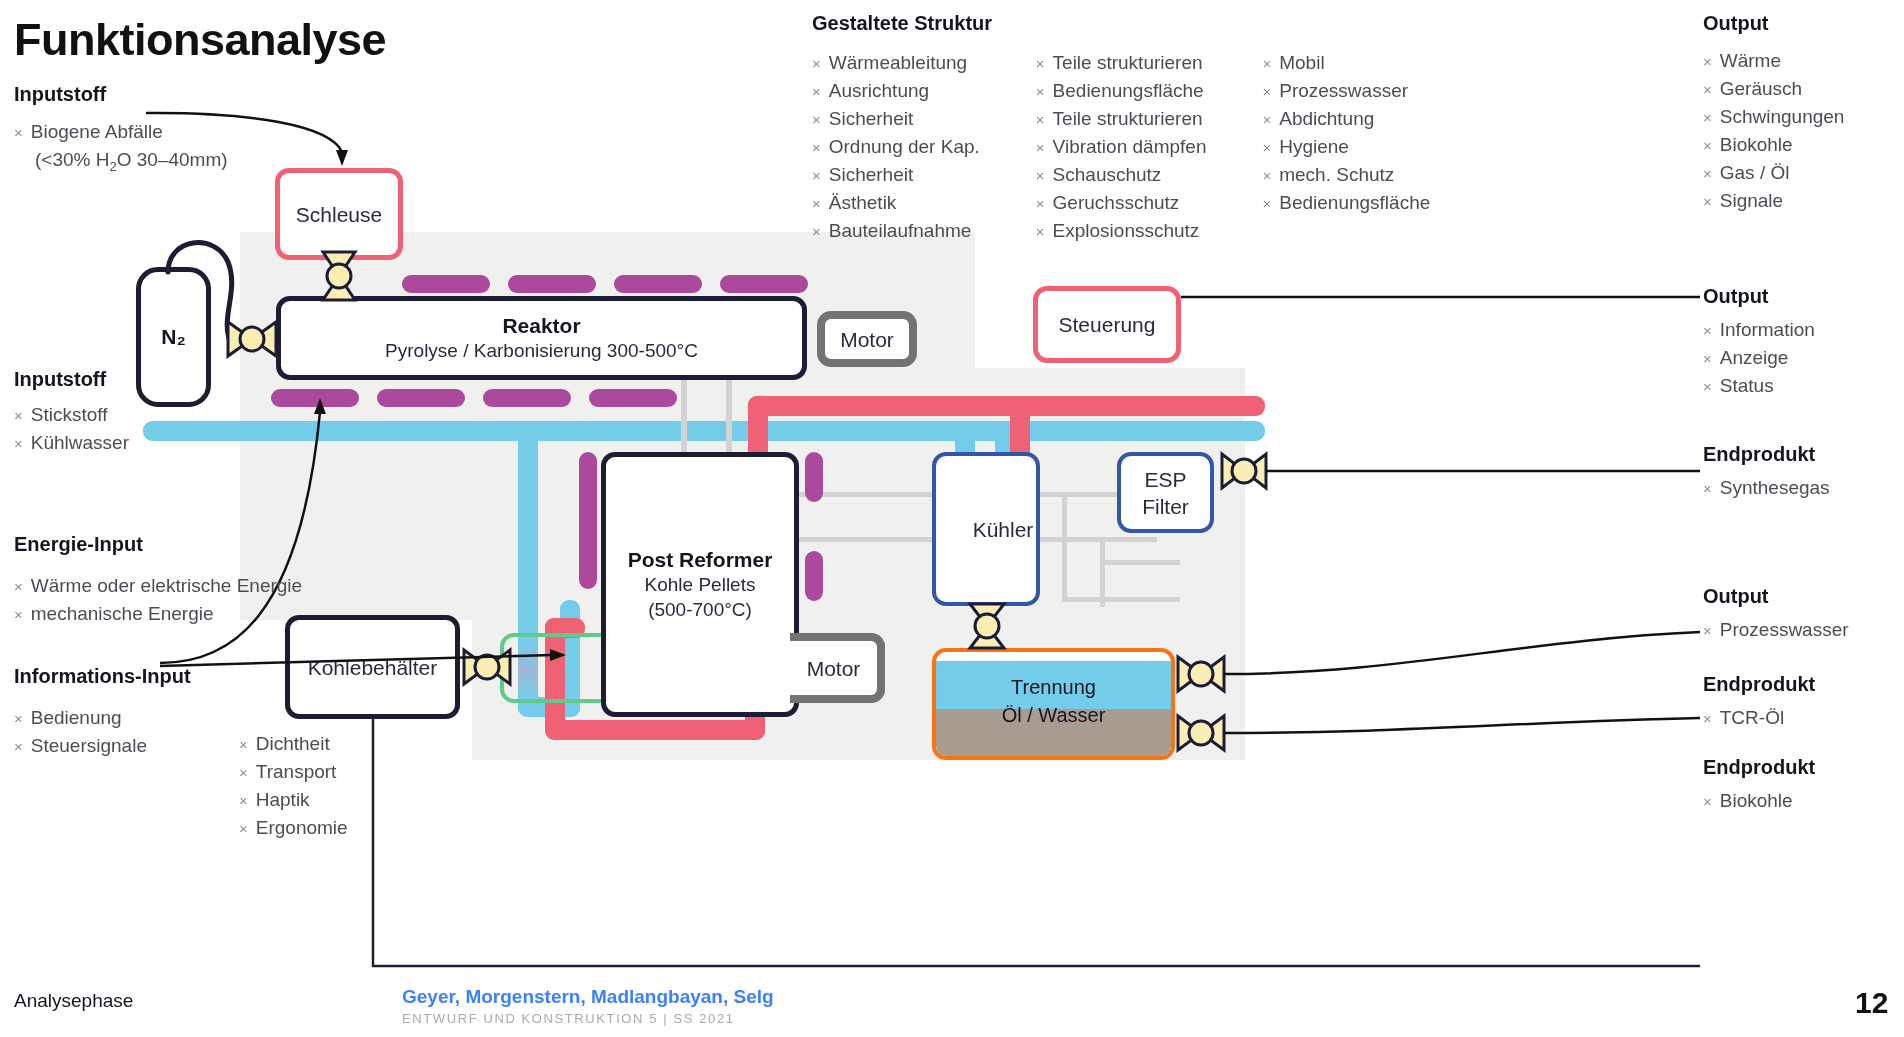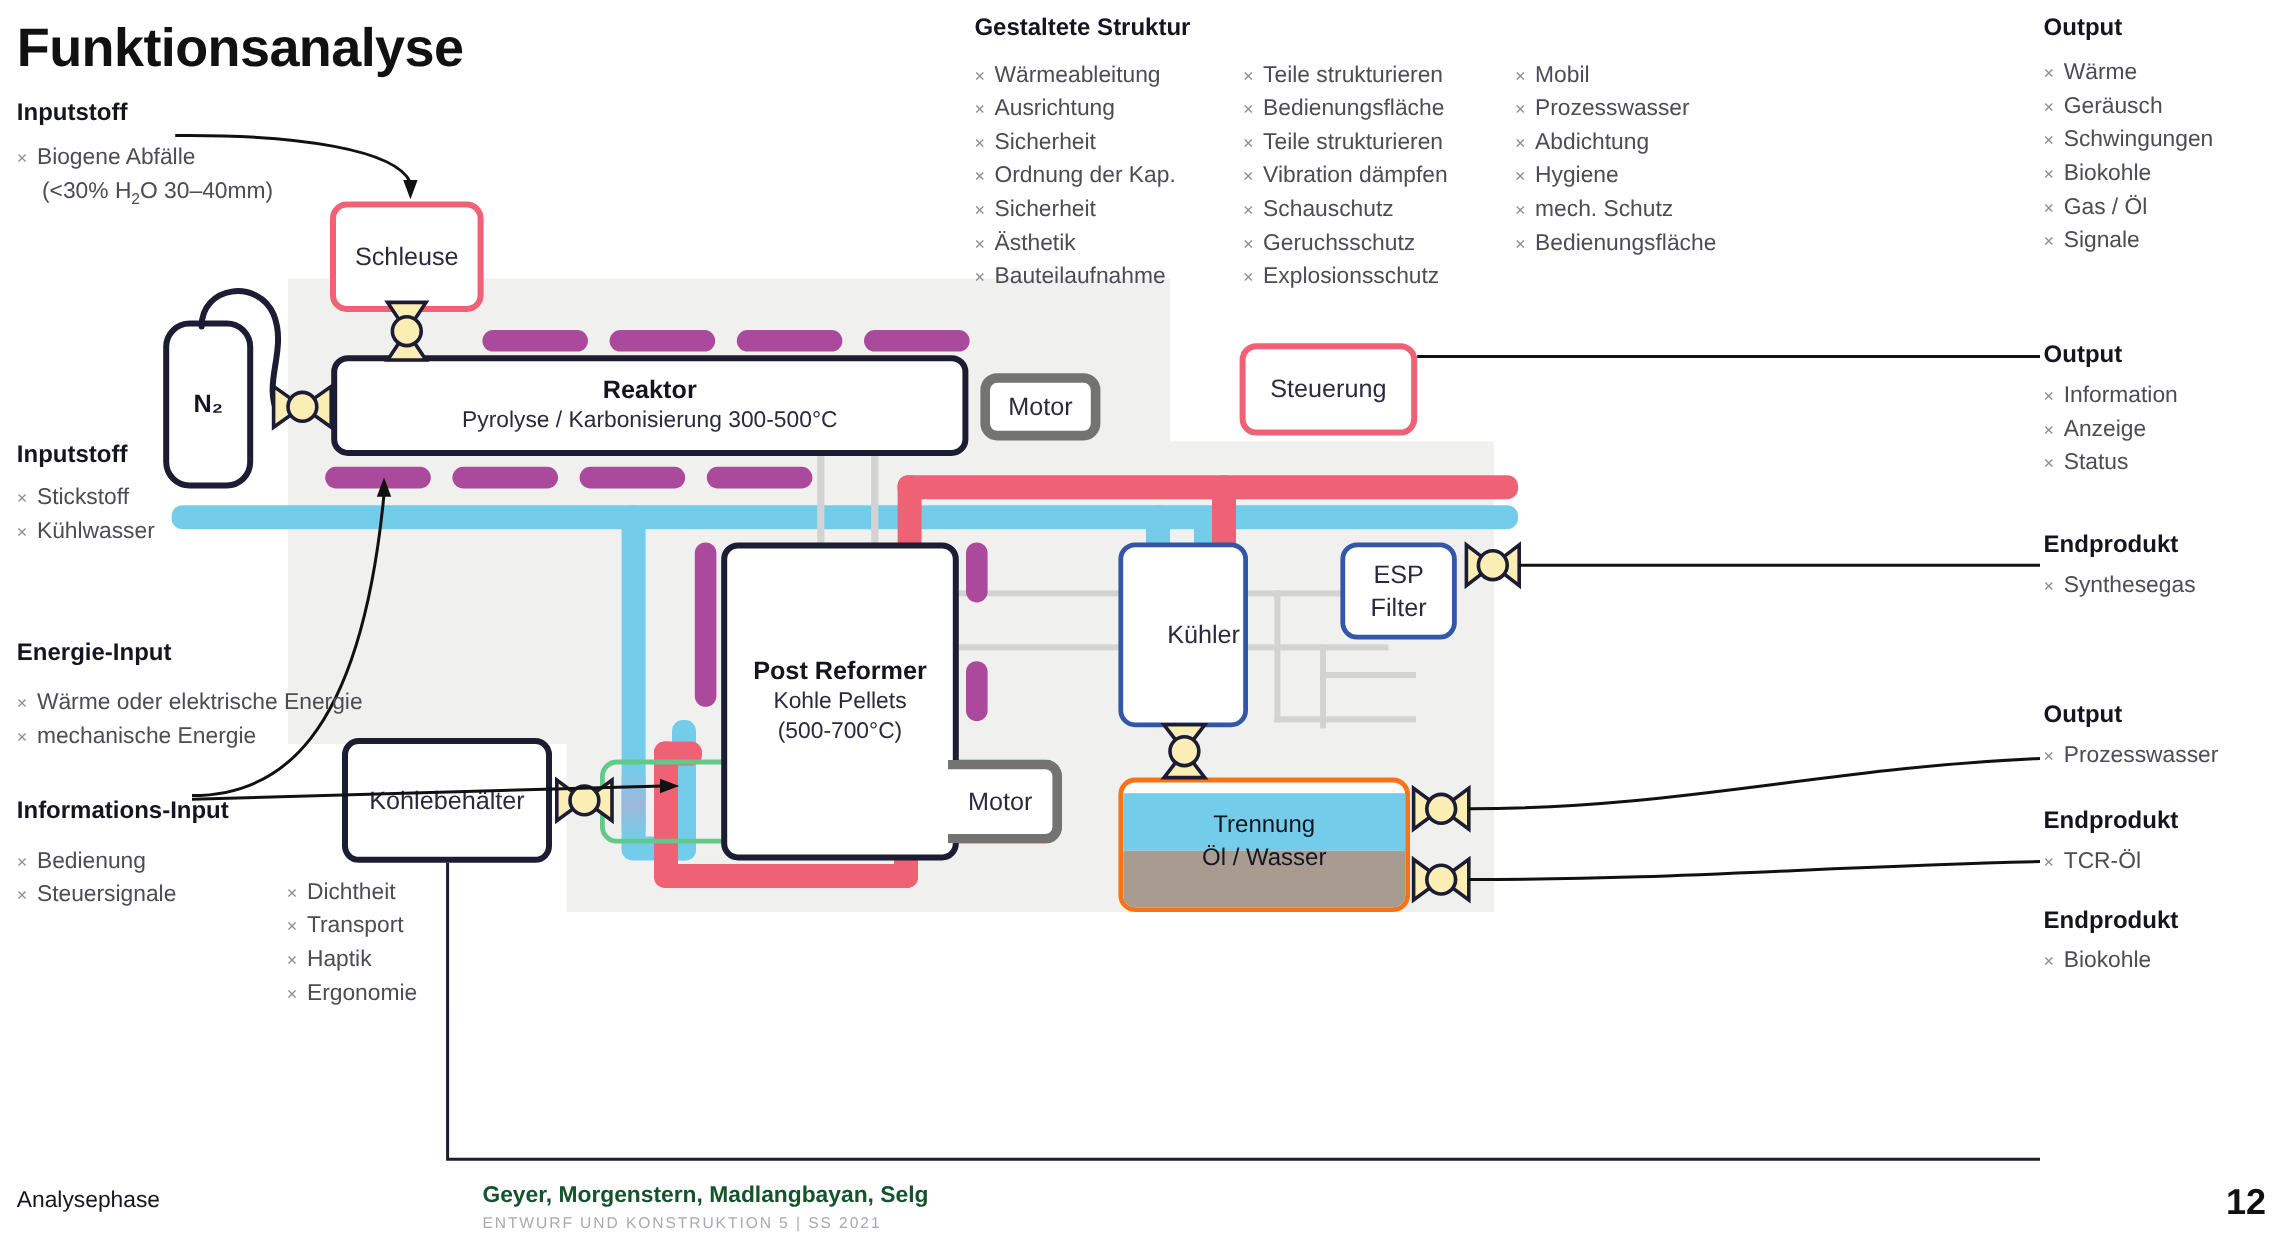--- a/index.html
+++ b/index.html
@@ -21,21 +21,21 @@
   .grp-head {
     font-size: 20px; font-weight: bold; color: #15151f;
   }
   .bullet-row {
     display: flex; align-items: baseline; gap: 8px;
     font-size: 19px; color: #4c4c54; line-height: 27px;
     white-space: nowrap;
   }
   .bullet-x { font-size: 15px; color: #8d8d95; }
   .sub-note { font-size: 19px; color: #4c4c54; line-height: 27px; white-space: nowrap; }
-  .footer-name { font-size: 19px; font-weight: bold; color: #14532d; white-space: nowrap; }
+  .footer-name { font-size: 19px; font-weight: bold; color: #3b82f6; white-space: nowrap; }
   .footer-sub {
     font-size: 13px; color: #a9a9b0; letter-spacing: 1.6px;
     white-space: nowrap;
   }
   .footer-left { font-size: 19px; color: #15151f; }
   .page-no { font-size: 30px; font-weight: bold; color: #111111; }
 
   
   .greybg { background: #f0f0ee; }
 

